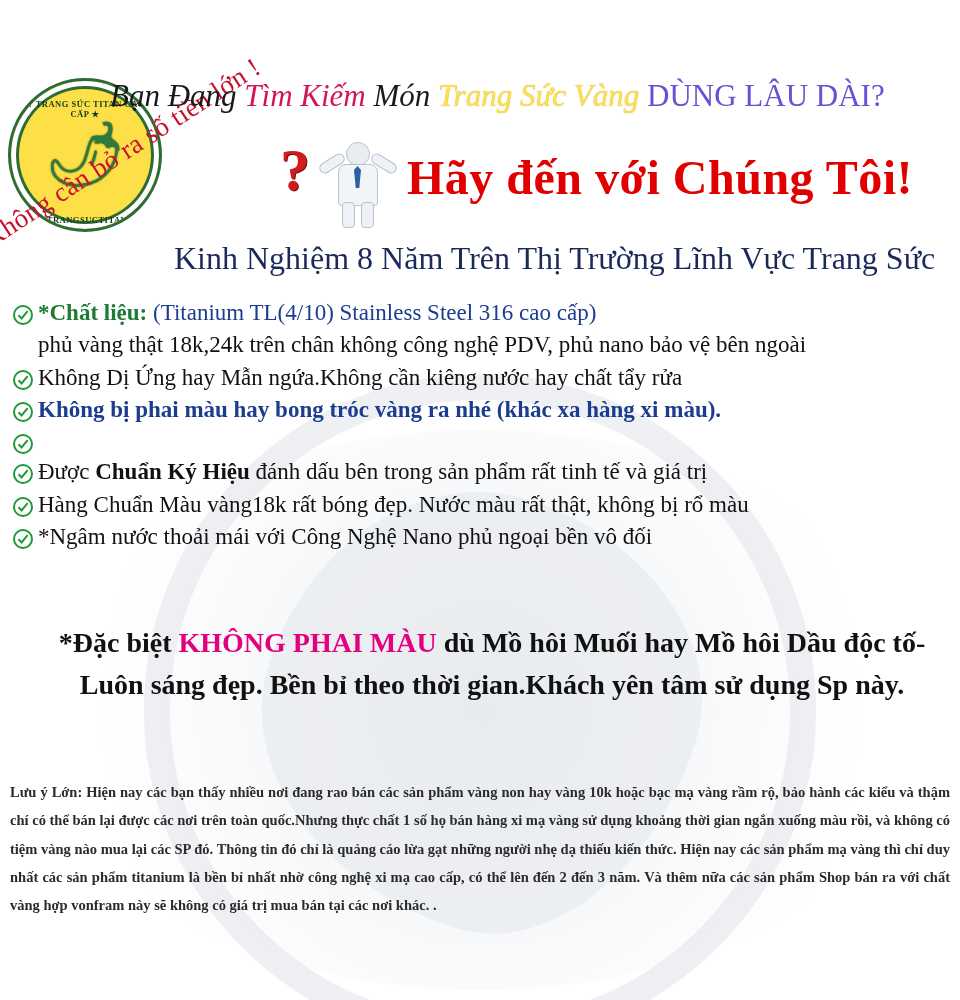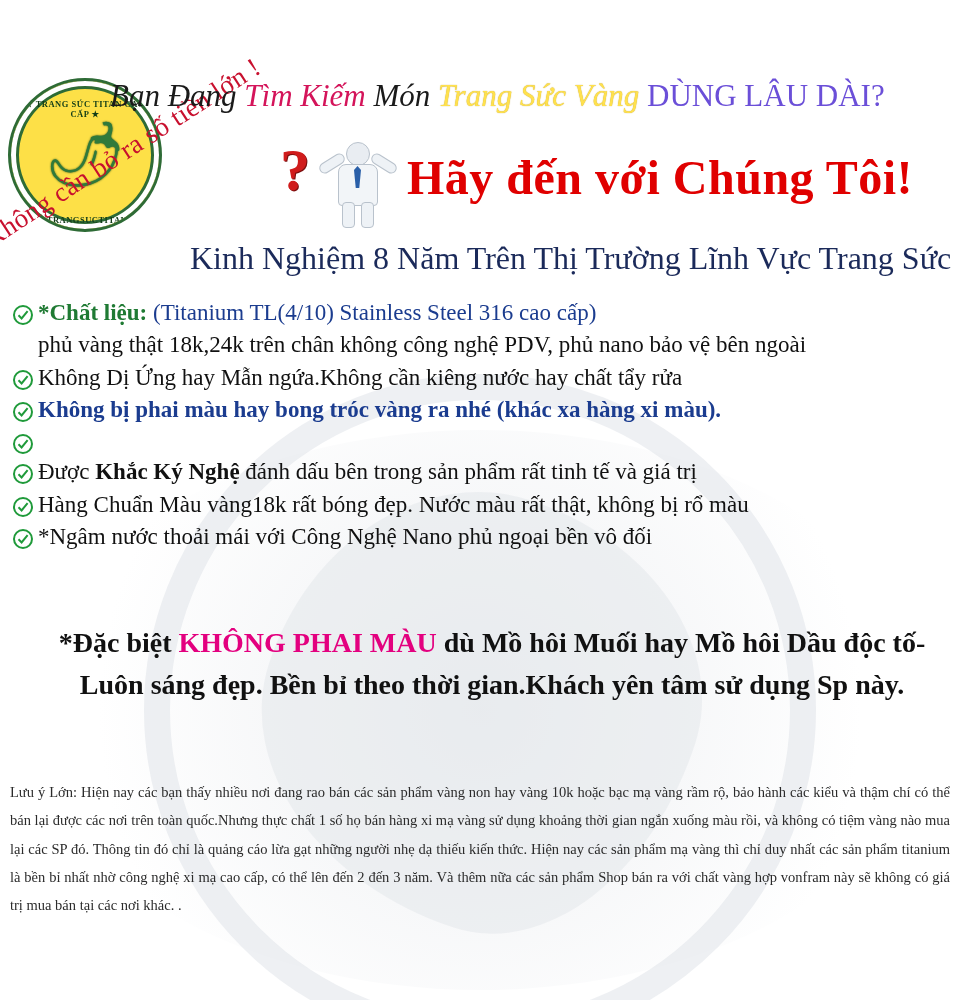--- a/index.html
+++ b/index.html
@@ -221,21 +221,21 @@
     background: #eef2f6;
     border: 1px solid #b9c2cc;
     border-radius: 4px;
   }
   .mascot .leg-l { left: 26px; }
   .mascot .leg-r { left: 45px; }
 
   
   .experience {
     position: absolute;
-    left: 190px;
+    left: 174px;
     top: 240px;
     width: 770px;
     font-size: 32px;
     color: #1b2a5a;
     white-space: nowrap;
   }
 
   
   .bullets {
     position: absolute;
@@ -291,20 +291,21 @@
   .footnote {
     position: absolute;
     left: 10px;
     top: 778px;
     width: 940px;
     font-size: 14.5px;
     line-height: 1.95;
     color: #2b2b2b;
     text-align: justify;
     font-family: "Liberation Serif", serif;
+    font-weight: bold;
   }
   .footnote p { margin: 0; }
 </style>
 </head>
 <body>
 
 <div class="watermark"></div>
 
 <div class="page">
 
@@ -388,21 +389,21 @@
     </div>
 
     <div class="b-row">
       <div class="check">
         <svg width="22" height="22" viewBox="0 0 22 22">
             <circle cx="11" cy="11" r="9" fill="none" stroke="#1f9a3a" stroke-width="2"></circle>
             <path d="M6.5 11.3 L9.6 14.4 L15.6 7.2" fill="none" stroke="#1f9a3a" stroke-width="2"></path>
           </svg>
       </div>
       <div class="b-text">
-        <span class="t-dark">Được </span><span class="t-dark t-bold">Khắc Ký Nghệ </span><span class="t-dark">đánh dấu bên trong sản phẩm rất tinh tế và giá trị</span>
+        <span class="t-dark">Được </span><span class="t-dark t-bold">Chuẩn Ký Hiệu </span><span class="t-dark">đánh dấu bên trong sản phẩm rất tinh tế và giá trị</span>
       </div>
     </div>
 
     <div class="b-row">
       <div class="check">
         <svg width="22" height="22" viewBox="0 0 22 22">
             <circle cx="11" cy="11" r="9" fill="none" stroke="#1f9a3a" stroke-width="2"></circle>
             <path d="M6.5 11.3 L9.6 14.4 L15.6 7.2" fill="none" stroke="#1f9a3a" stroke-width="2"></path>
           </svg>
       </div>

